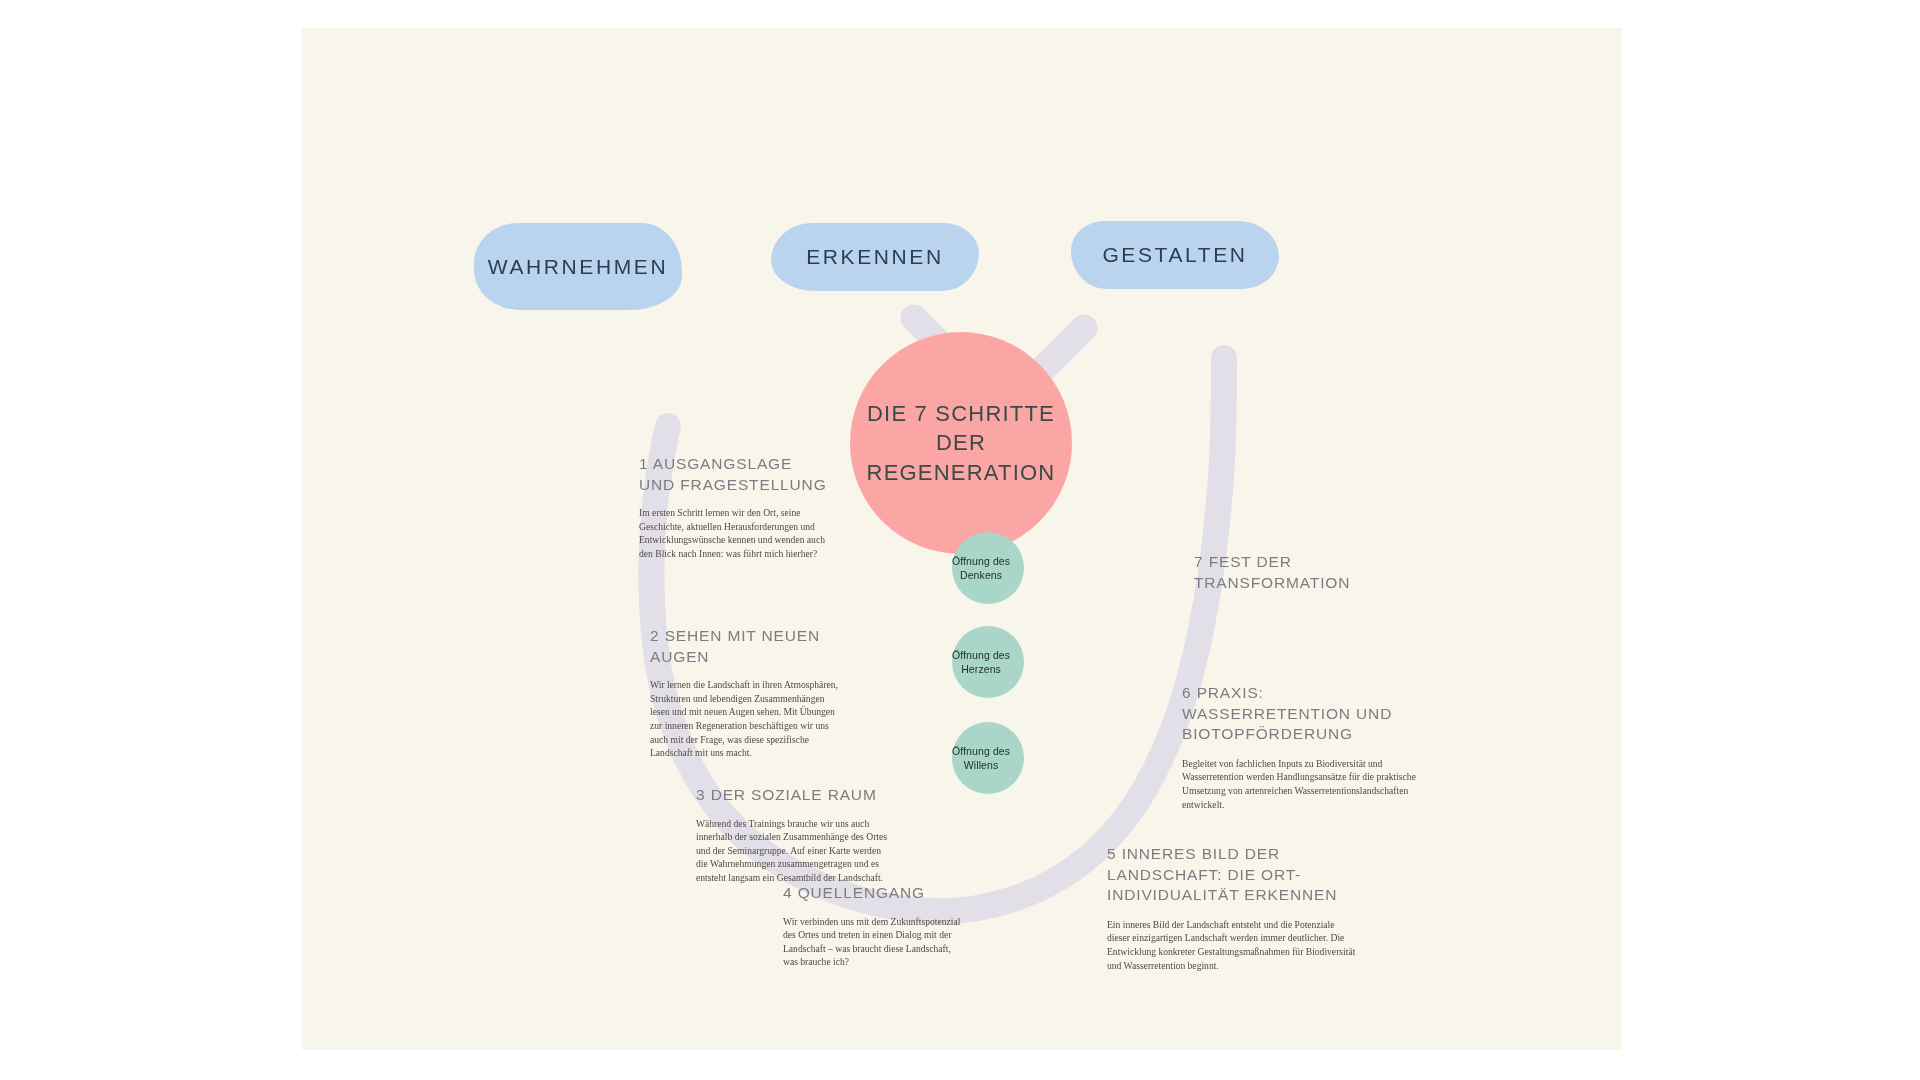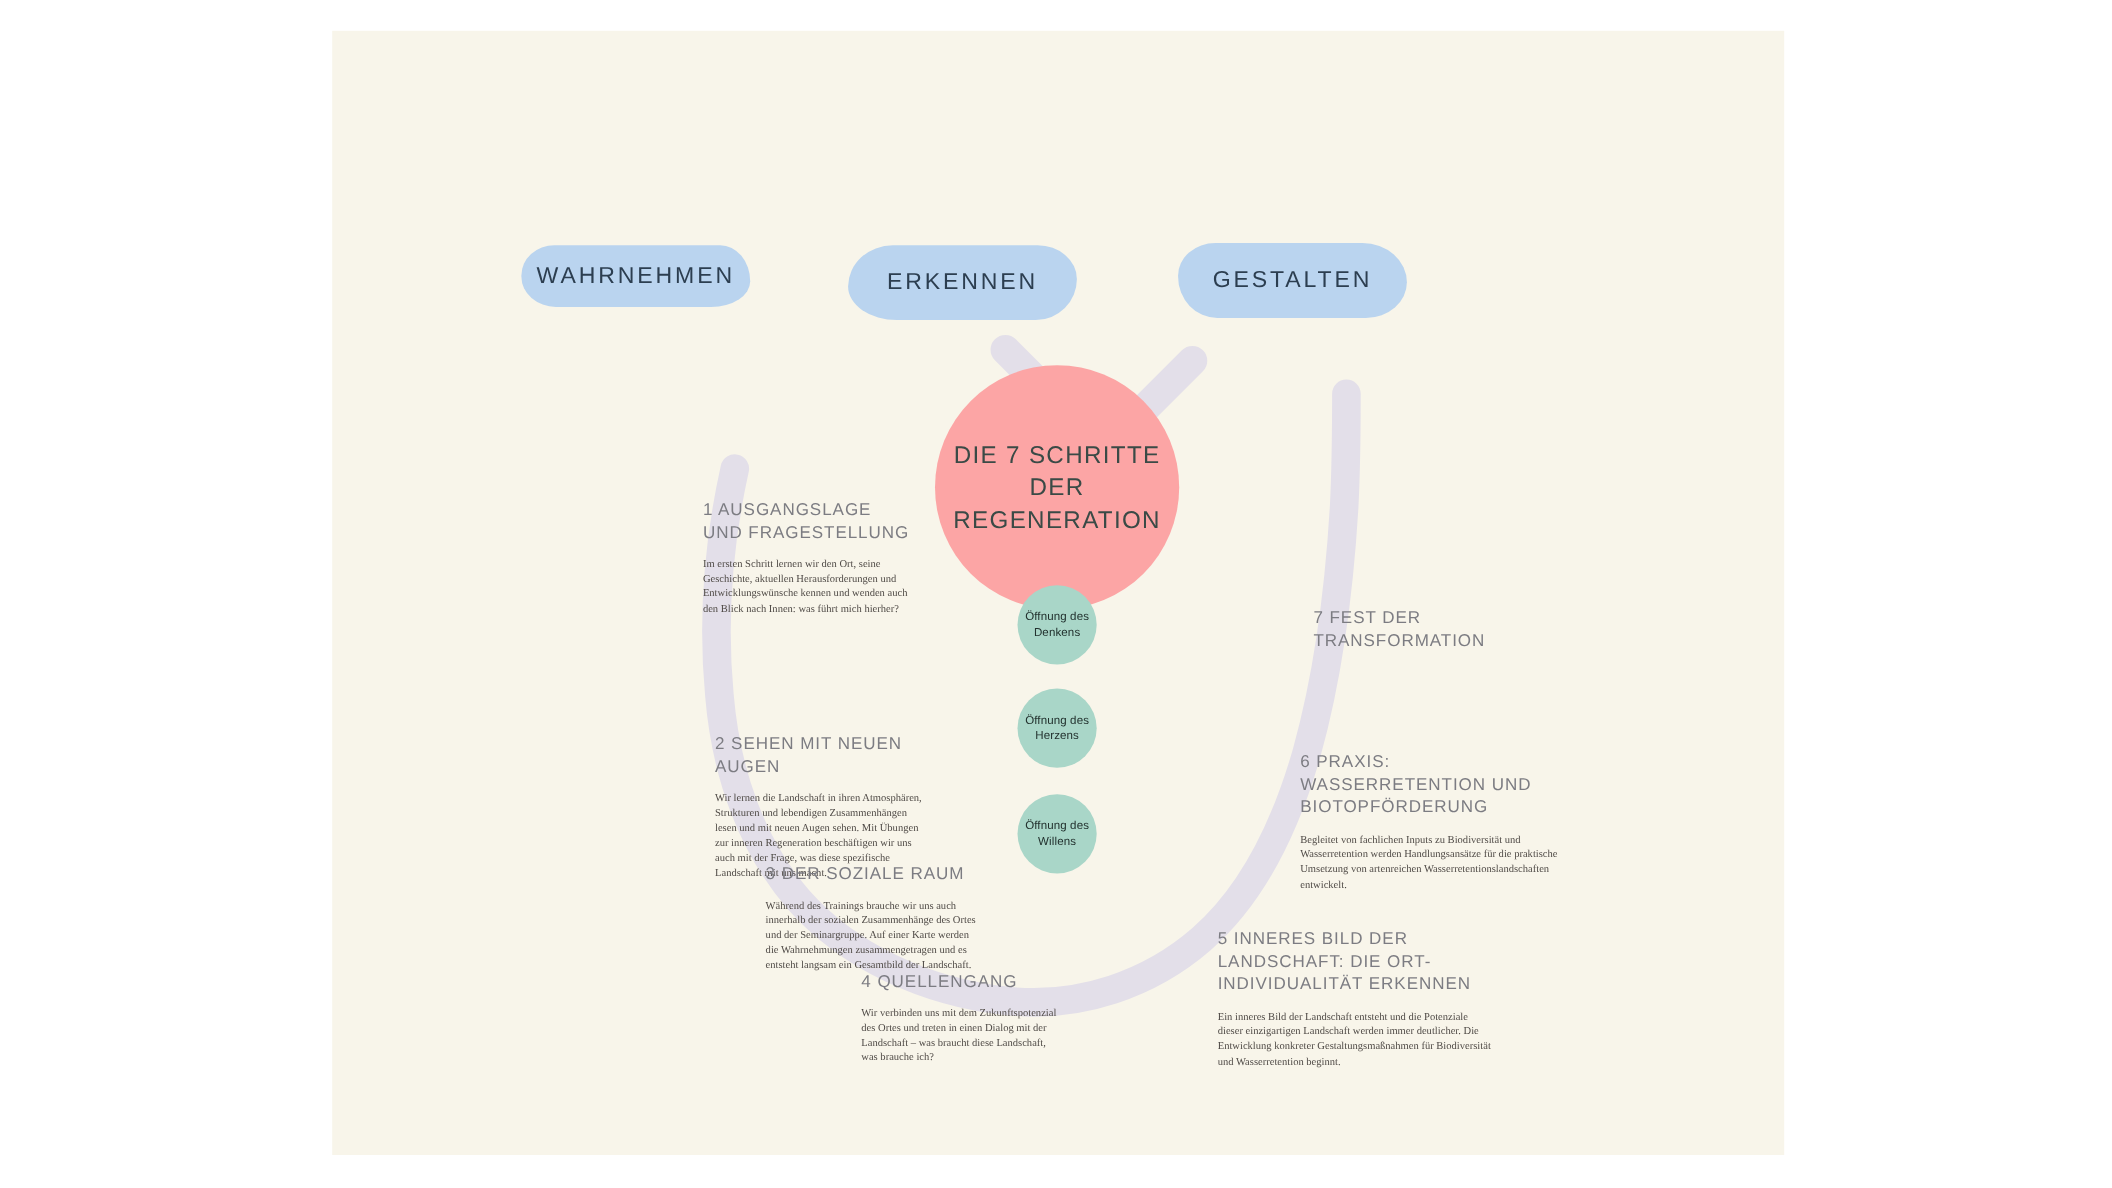--- a/index.html
+++ b/index.html
@@ -26,21 +26,21 @@
   
   .pill{
     position:absolute;
     display:flex; align-items:center; justify-content:center;
     background:#BAD4EF;
     color:#2C3E50;
     font-size:21px;
     letter-spacing:2.6px;
     font-weight:300;
   }
-  .pill-1{ left:172px; top:195px; width:208px; height:56px;
+  .pill-1{ left:172px; top:195px; width:208px; height:87px;
     border-radius:44px 40px 52px 46px/40px 48px 34px 40px; }
   .pill-2{ left:469px; top:195px; width:208px; height:68px;
     border-radius:48px 42px 44px 52px/44px 36px 44px 36px; }
   .pill-3{ left:769px; top:193px; width:208px; height:68px;
     border-radius:42px 50px 46px 44px/36px 44px 40px 46px;justify-content:center; }
   
   #core{
     position:absolute;
     left:548px; top:304px;
     width:222px; height:222px;
@@ -56,22 +56,23 @@
     letter-spacing:1.2px;
     line-height:1.33;
     padding:0 14px;
   }
   
   .opening{
     position:absolute;
     width:72px; height:72px;
     border-radius:50%;
     background:#A9D6C8;
-    display:flex; align-items:center; justify-content:center;
+    display:flex; align-items:center; justify-content:flex-start;
     text-align:center;
+    margin-left:27px;
   }
   .opening span{
     color:#22312E;
     font-size:10.5px;
     line-height:1.35;
     font-weight:400;
     letter-spacing:.1px;
   }
   .op-1{ left:623px; top:504px; }
   .op-2{ left:623px; top:598px; }
@@ -87,21 +88,21 @@
     line-height:1.33;
   }
   .step p{
     margin:0;
     font-family:Liberation Serif, serif;
     font-size:9.6px;
     line-height:1.42;
     color:#4F4A46;
   }
   .s1{ left:337px; top:426px; width:190px; }
-  .s2{ left:348px; top:598px; width:195px;margin-top:41px; }
+  .s2{ left:348px; top:598px; width:195px; }
   .s3{ left:394px; top:757px; width:196px; }
   .s4{ left:481px; top:855px; width:178px; }
   .s5{ left:805px; top:816px; width:252px; }
   .s6{ left:880px; top:655px; width:248px; }
   .s7{ left:892px; top:524px; width:222px; }
   .s5 p,.s6 p,.s7 p{ margin-top:12px; }
 </style>
 </head>
 <body>
 

